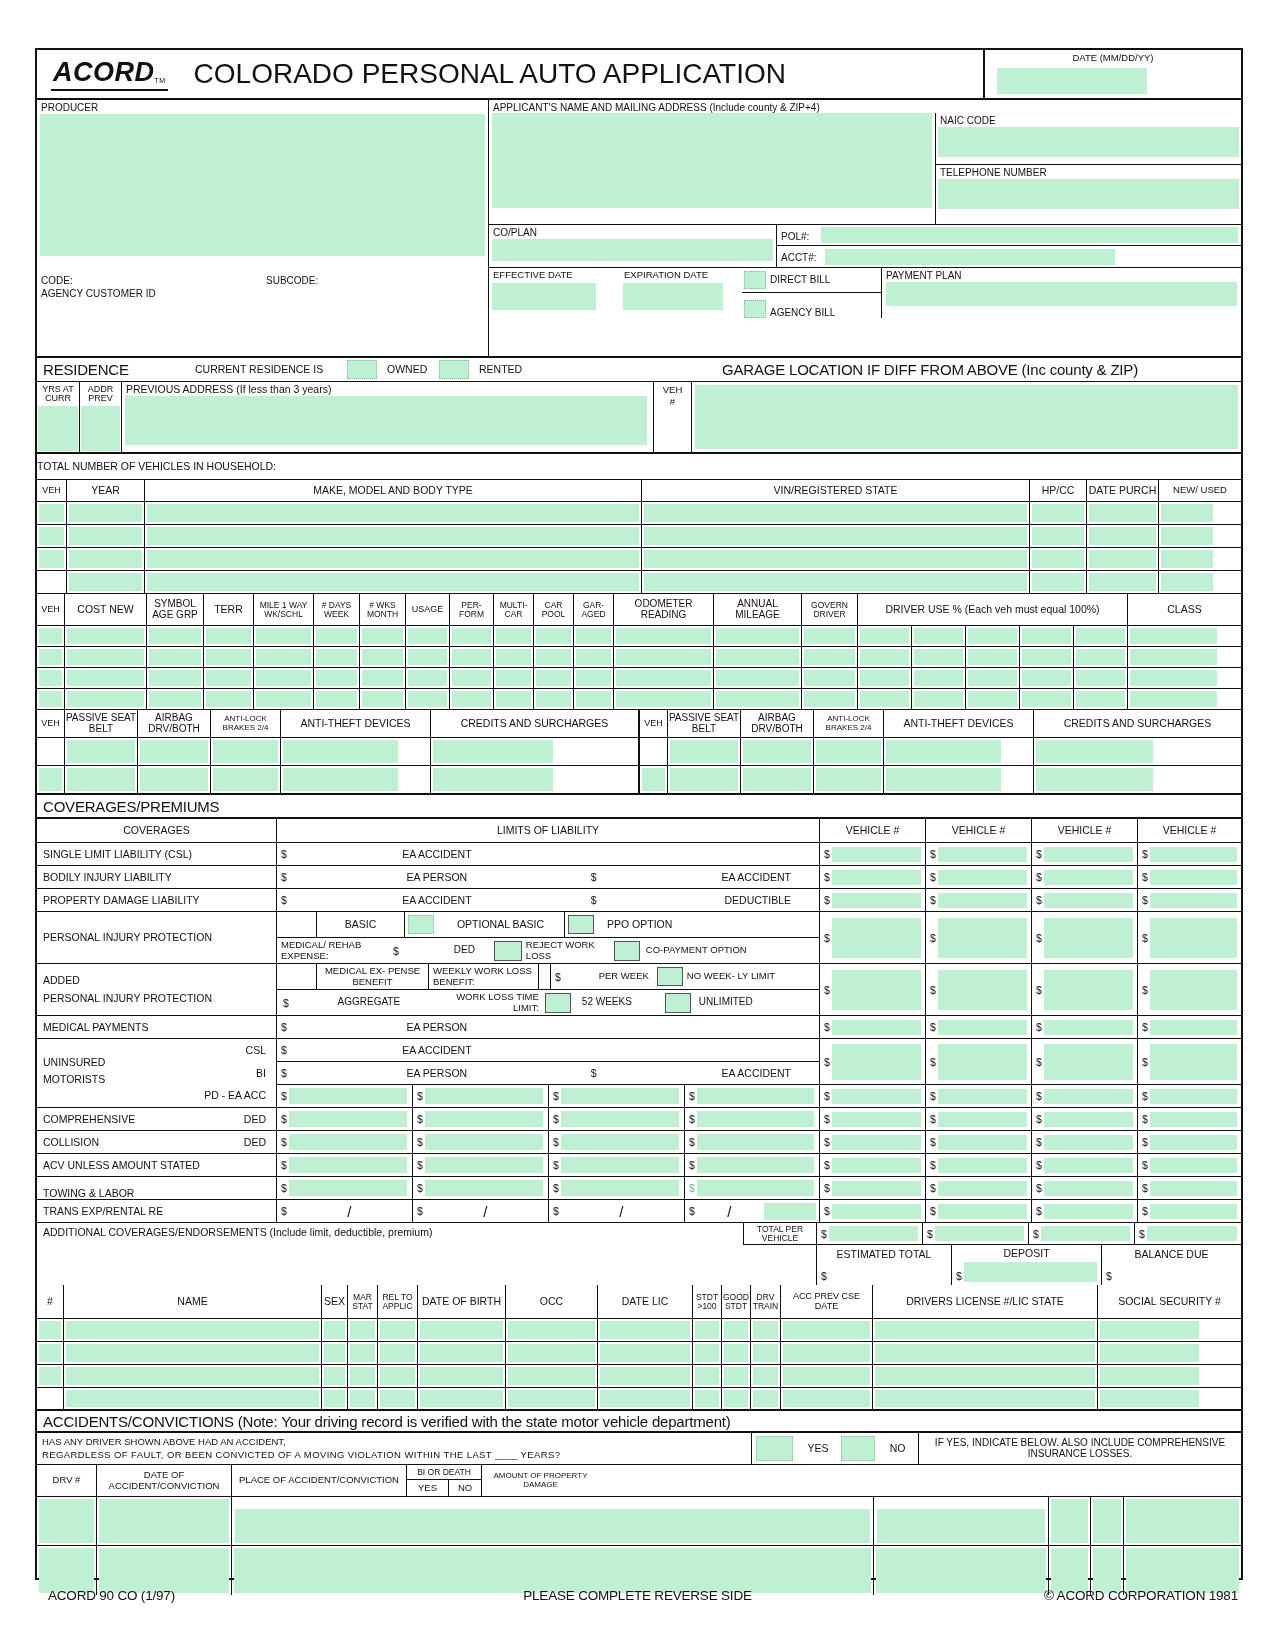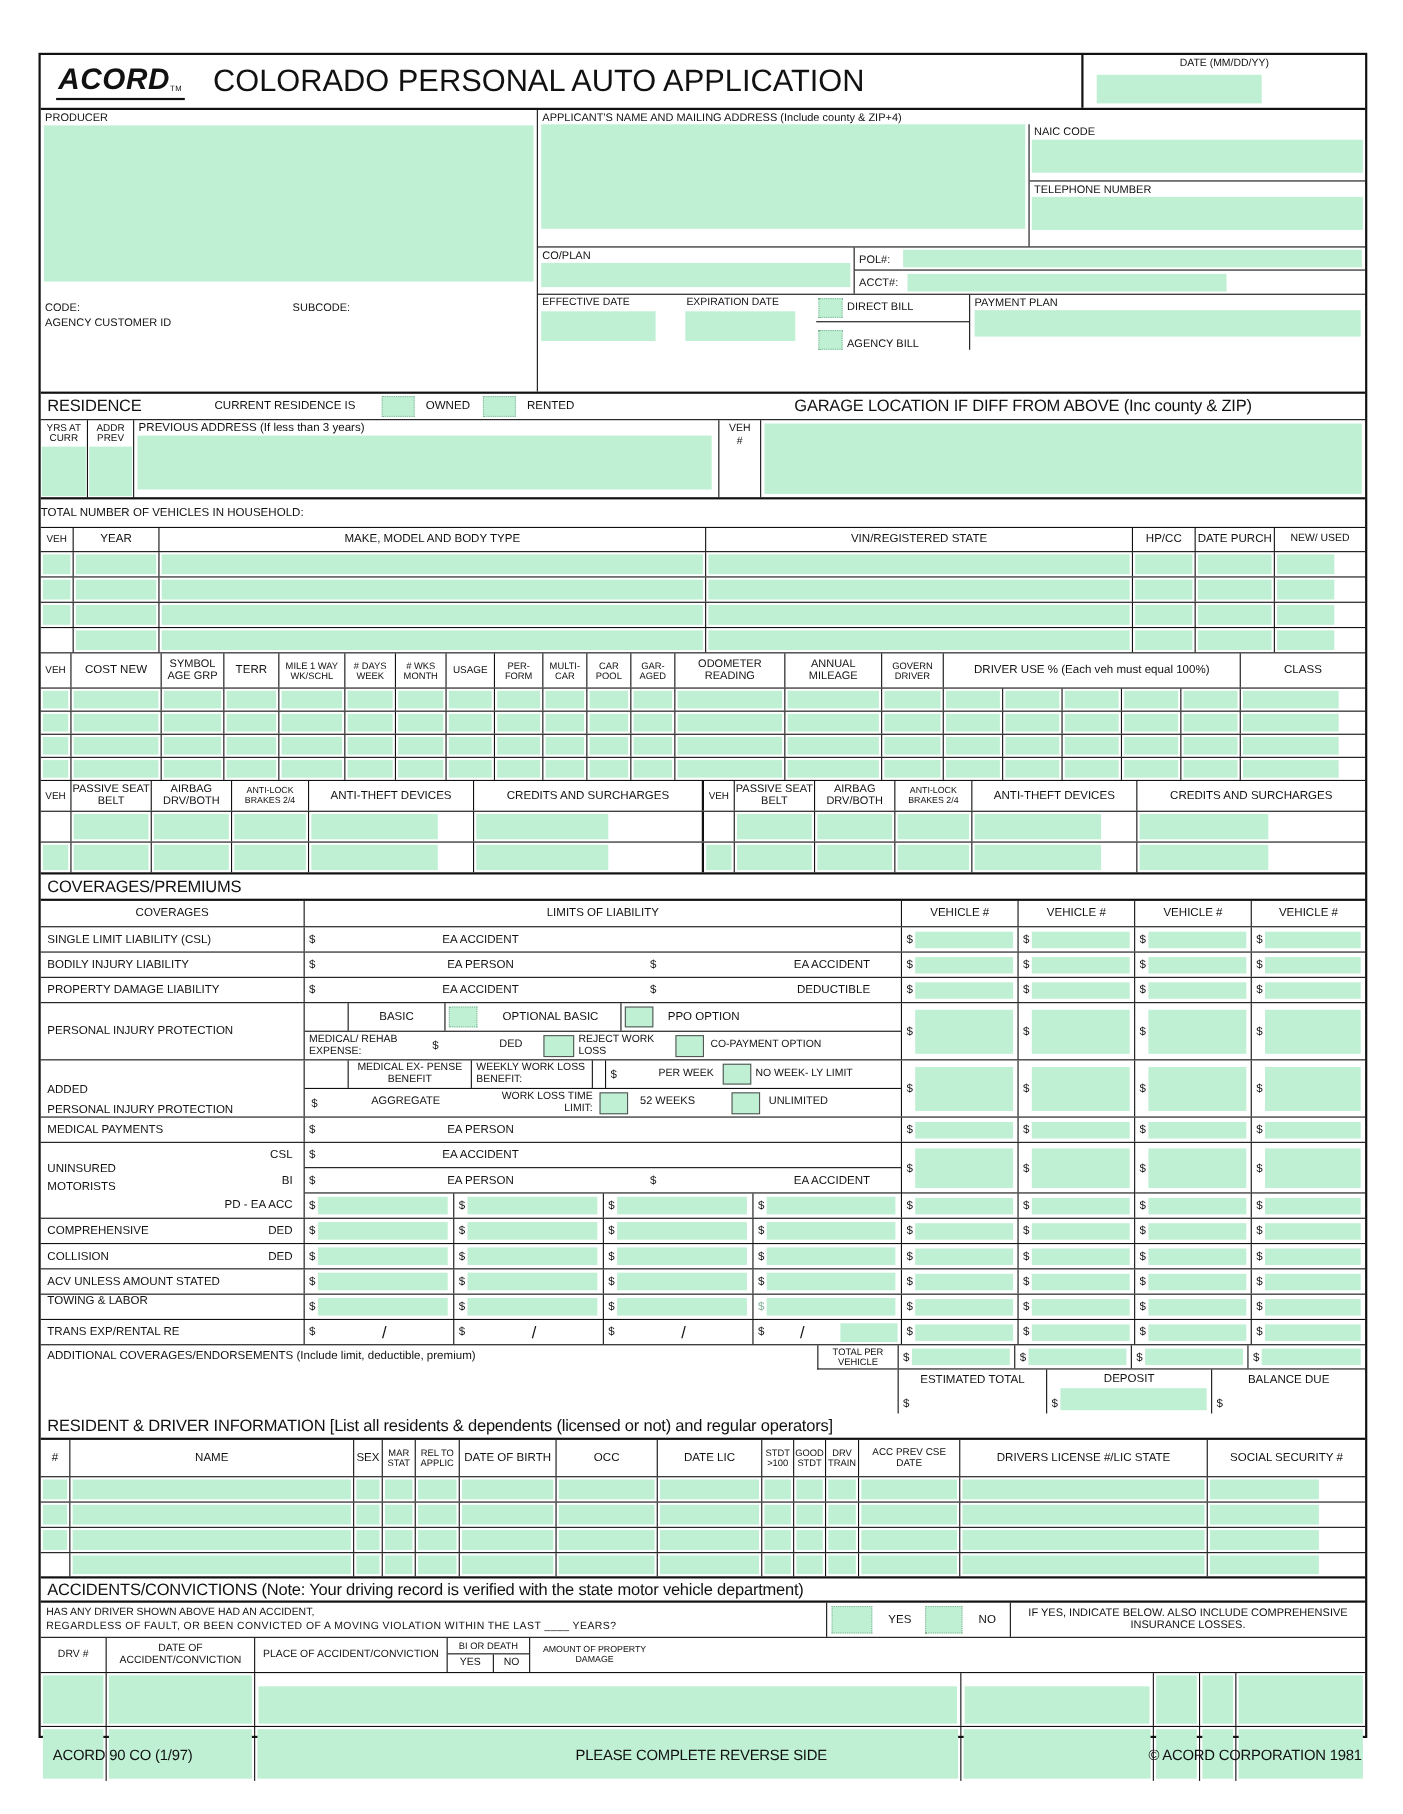--- a/index.html
+++ b/index.html
@@ -773,21 +773,21 @@
             <span class="ds">$</span>
             <div class="gp" style="height:40px"></div>
           </div>
       <div class="vcell" style="flex:1;border-right:none">
             <span class="ds">$</span>
             <div class="gp" style="height:40px"></div>
           </div>
     </div>
 
     <div class="r bB" style="height:52px">
-      <div class="bR col" style="width:240px;justify-content:flex-end;padding-left:6px">
+      <div class="bR col" style="width:240px;justify-content:center;padding-left:6px">
         <span class="f105">ADDED</span>
         <span class="f105" style="margin-top:7px">PERSONAL INJURY PROTECTION</span>
       </div>
       <div class="bR col" style="width:543px">
         <div class="r bB" style="height:26px;align-items:stretch">
           <div class="bR" style="width:40px"></div>
           <div class="ctr f95 bR" style="width:112px">MEDICAL EX- PENSE BENEFIT</div>
           <div class="r f95 bR" style="width:110px;align-items:center;padding-left:4px">WEEKLY WORK LOSS BENEFIT:</div>
           <div class="bR" style="width:12px"></div>
           <span class="ds" style="align-self:center">$</span>
@@ -1048,21 +1048,21 @@
             <span class="ds">$</span>
             <div class="gp"></div>
           </div>
       <div class="vcell" style="flex:1;border-right:none">
             <span class="ds">$</span>
             <div class="gp"></div>
           </div>
     </div>
 
     <div class="r bB" style="height:23px">
-      <div class="bR r" style="width:240px;align-items:flex-start">
+      <div class="bR r" style="width:240px;align-items:flex-end">
             <span class="f105" style="padding-left:6px">TOWING &amp; LABOR</span>
           </div>
       <div class="bR r" style="width:543px">
         <div class="sub">
               <span class="ds">$</span>
               <div class="gp"></div>
             </div>
         <div class="sub">
               <span class="ds">$</span>
               <div class="gp"></div>
@@ -1176,23 +1176,20 @@
           </div>
           <div class="col" style="flex:1">
             <span class="ctr f105" style="height:16px;padding-top:3px">BALANCE DUE</span>
             <span class="ds" style="margin-top:auto;padding-bottom:3px">$</span>
           </div>
         </div>
       </div>
     </div>
   </div>
 
-  <div class="r bB2 bT2" style="height:24px;align-items:center">
-    <span class="t" style="padding-left:6px">RESIDENT &amp; DRIVER INFORMATION [List all residents &amp; dependents (licensed or not) and regular operators]</span>
-  </div>
 
   <div>
     <div class="r bB" style="height:34px">
       <div class="ctr f105 bR" style="width:27px">#</div>
       <div class="ctr f105 bR" style="width:258px">NAME</div>
       <div class="ctr f105 bR" style="width:26px">SEX</div>
       <div class="ctr f85 bR" style="width:30px">MAR STAT</div>
       <div class="ctr f85 bR" style="width:40px">REL TO APPLIC</div>
       <div class="ctr f105 bR" style="width:88px">DATE OF BIRTH</div>
       <div class="ctr f105 bR" style="width:92px">OCC</div>

